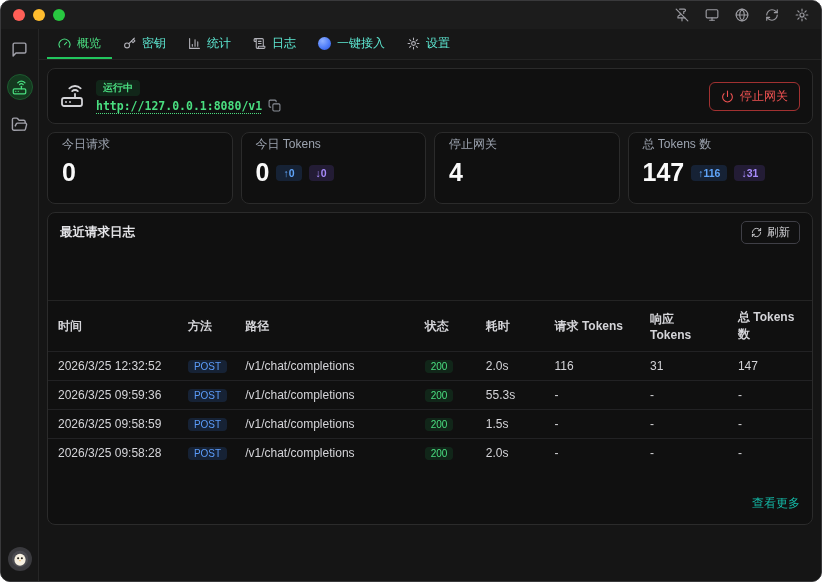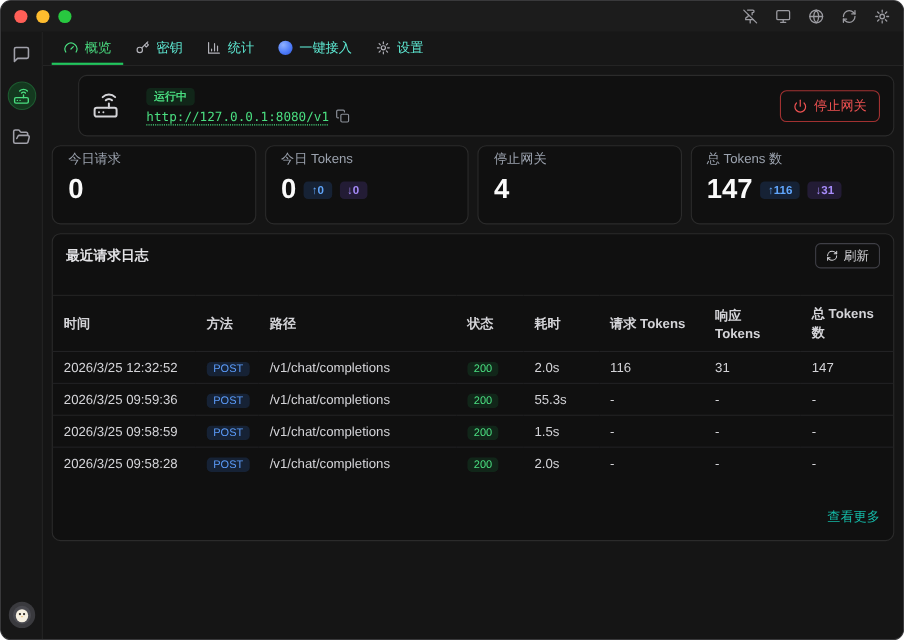--- a/index.html
+++ b/index.html
@@ -34,28 +34,28 @@
   .tab .ticon { display:flex; color:#b3b3ba; }
   .tab.active { color:#4ade80; border-bottom-color:#22c55e; }
   .tab.active .ticon { color:#4ade80; }
   .orb { width:13px; height:13px; border-radius:50%; background:radial-gradient(circle at 35% 30%, #8fb0ff 0%, #4f7df9 55%, #2f55d8 100%); }
 
   
   .content { flex:1; padding:8px; display:flex; flex-direction:column; gap:8px; overflow:hidden; }
   .card { background:#101010; border:1px solid #2b2b2b; border-radius:8px; }
 
   
-  .status-card { display:flex; align-items:center; padding:8px 12px; gap:25px; height:56px; flex:none;margin-left:24px; }
+  .status-card { display:flex; align-items:center; padding:8px 12px; gap:12px; height:56px; flex:none; }
   .router-big { color:#d4d4d8; display:flex; }
   .status-col { display:flex; flex-direction:column; gap:3px; }
   .run-badge { align-self:flex-start; font-size:10px; color:#4ade80; background:rgba(34,197,94,.13);
                padding:1px 7px; border-radius:4px; font-weight:bold; }
   .url-row { display:flex; align-items:center; gap:6px; }
   .gateway-url { font-family:"DejaVu Sans Mono", monospace; font-size:11.5px; color:#4ade80;
-                 text-decoration:underline dotted; text-underline-offset:3px; cursor:pointer; }
+                 text-decoration:underline dotted; text-underline-offset:3px; cursor:pointer;font-weight:bold; }
   .copy-btn { color:#8a8f98; display:flex; cursor:pointer; }
   .stop-btn { margin-left:auto; display:flex; align-items:center; gap:6px; color:#f05252;
               border:1px solid rgba(239,68,68,.65); background:transparent; border-radius:6px;
               padding:5px 11px; font-size:12px; font-family:inherit; cursor:pointer; }
 
   
   .stats-row { display:grid; grid-template-columns:repeat(4,1fr); gap:8px; flex:none; }
   .stat-card { padding:3px 14px 13px; height:72px; }
   .stat-label { font-size:12px; color:#9ca3af; }
   .stat-value-row { display:flex; align-items:center; gap:7px; margin-top:7px; }
@@ -64,21 +64,21 @@
   .badge-up { color:#60a5fa; background:rgba(59,130,246,.16); }
   .badge-down { color:#a78bfa; background:rgba(139,92,246,.16); }
 
   
   .logs-card { display:flex; flex-direction:column; flex:none;gap:16px; }
   .logs-head { display:flex; align-items:center; padding:8px 12px; }
   .logs-title { font-size:12.5px; font-weight:bold; color:#e4e4e7; }
   .refresh-btn { margin-left:auto; display:flex; align-items:center; gap:5px; color:#d4d4d8;
                  border:1px solid #3f3f46; background:transparent; border-radius:5px;
                  padding:3px 9px; font-size:11.5px; font-family:Liberation Sans, sans-serif; cursor:pointer; }
-  .logs-table { width:100%; border-collapse:collapse; font-size:12px; table-layout:fixed; }
+  .logs-table { width:100%; border-collapse:collapse; font-size:12px; table-layout:fixed;margin-top:32px; }
   .logs-table th { text-align:left; font-weight:bold; color:#d4d4d8; padding:8px 10px; border-top:1px solid #242424; }
   .logs-table td { color:#d4d4d8; padding:7px 10px; border-top:1px solid #222224; }
   .col-time{width:17%}.col-method{width:7.5%}.col-path{width:23.5%}.col-status{width:8%}
   .col-dur{width:9%}.col-req{width:12.5%}.col-res{width:11.5%}.col-total{width:11%}
   .pill { font-size:10px; font-weight:normal; padding:1px 6px; border-radius:4px; }
   .pill-post { color:#5b9bf8; background:rgba(59,130,246,.16); }
   .pill-200 { color:#4ade80; background:rgba(34,197,94,.13); }
   .logs-foot { padding:10px 12px 12px; text-align:right; }
   .more-link { color:#14b8a6; font-size:12px; text-decoration:none; cursor:pointer; }
 </style>
@@ -194,20 +194,31 @@
         <div class="tab">
           <span class="ticon">
               <svg width="13" height="13" viewBox="0 0 24 24" fill="none" stroke="currentColor" stroke-width="2" stroke-linecap="round" stroke-linejoin="round">
                 <path d="M3 3v18h18"></path>
                 <path d="M18 17V9"></path>
                 <path d="M13 17V5"></path>
                 <path d="M8 17v-3"></path>
               </svg>
             </span>
           <span>统计</span>
+        </div>
+        <div class="tab">
+          <span class="ticon">
+              <svg width="13" height="13" viewBox="0 0 24 24" fill="none" stroke="currentColor" stroke-width="2" stroke-linecap="round" stroke-linejoin="round">
+                <path d="M19 17V5a2 2 0 0 0-2-2H4"></path>
+                <path d="M8 21h12a2 2 0 0 0 2-2v-1a1 1 0 0 0-1-1H11a1 1 0 0 0-1 1v1a2 2 0 1 1-4 0V5a2 2 0 1 0-4 0v2a1 1 0 0 0 1 1h3"></path>
+                <path d="M15 8h-5"></path>
+                <path d="M15 12h-5"></path>
+              </svg>
+            </span>
+          <span>日志</span>
         </div>
         <div class="tab">
           <span class="ticon orb"></span>
           <span>一键接入</span>
         </div>
         <div class="tab">
           <span class="ticon">
               <svg width="13" height="13" viewBox="0 0 24 24" fill="none" stroke="currentColor" stroke-width="2" stroke-linecap="round">
                 <circle cx="12" cy="12" r="3.5"></circle>
                 <path d="M12 2v3M12 19v3M2 12h3M19 12h3M4.9 4.9l2.1 2.1M17 17l2.1 2.1M19.1 4.9 17 7M7 17l-2.1 2.1"></path>

